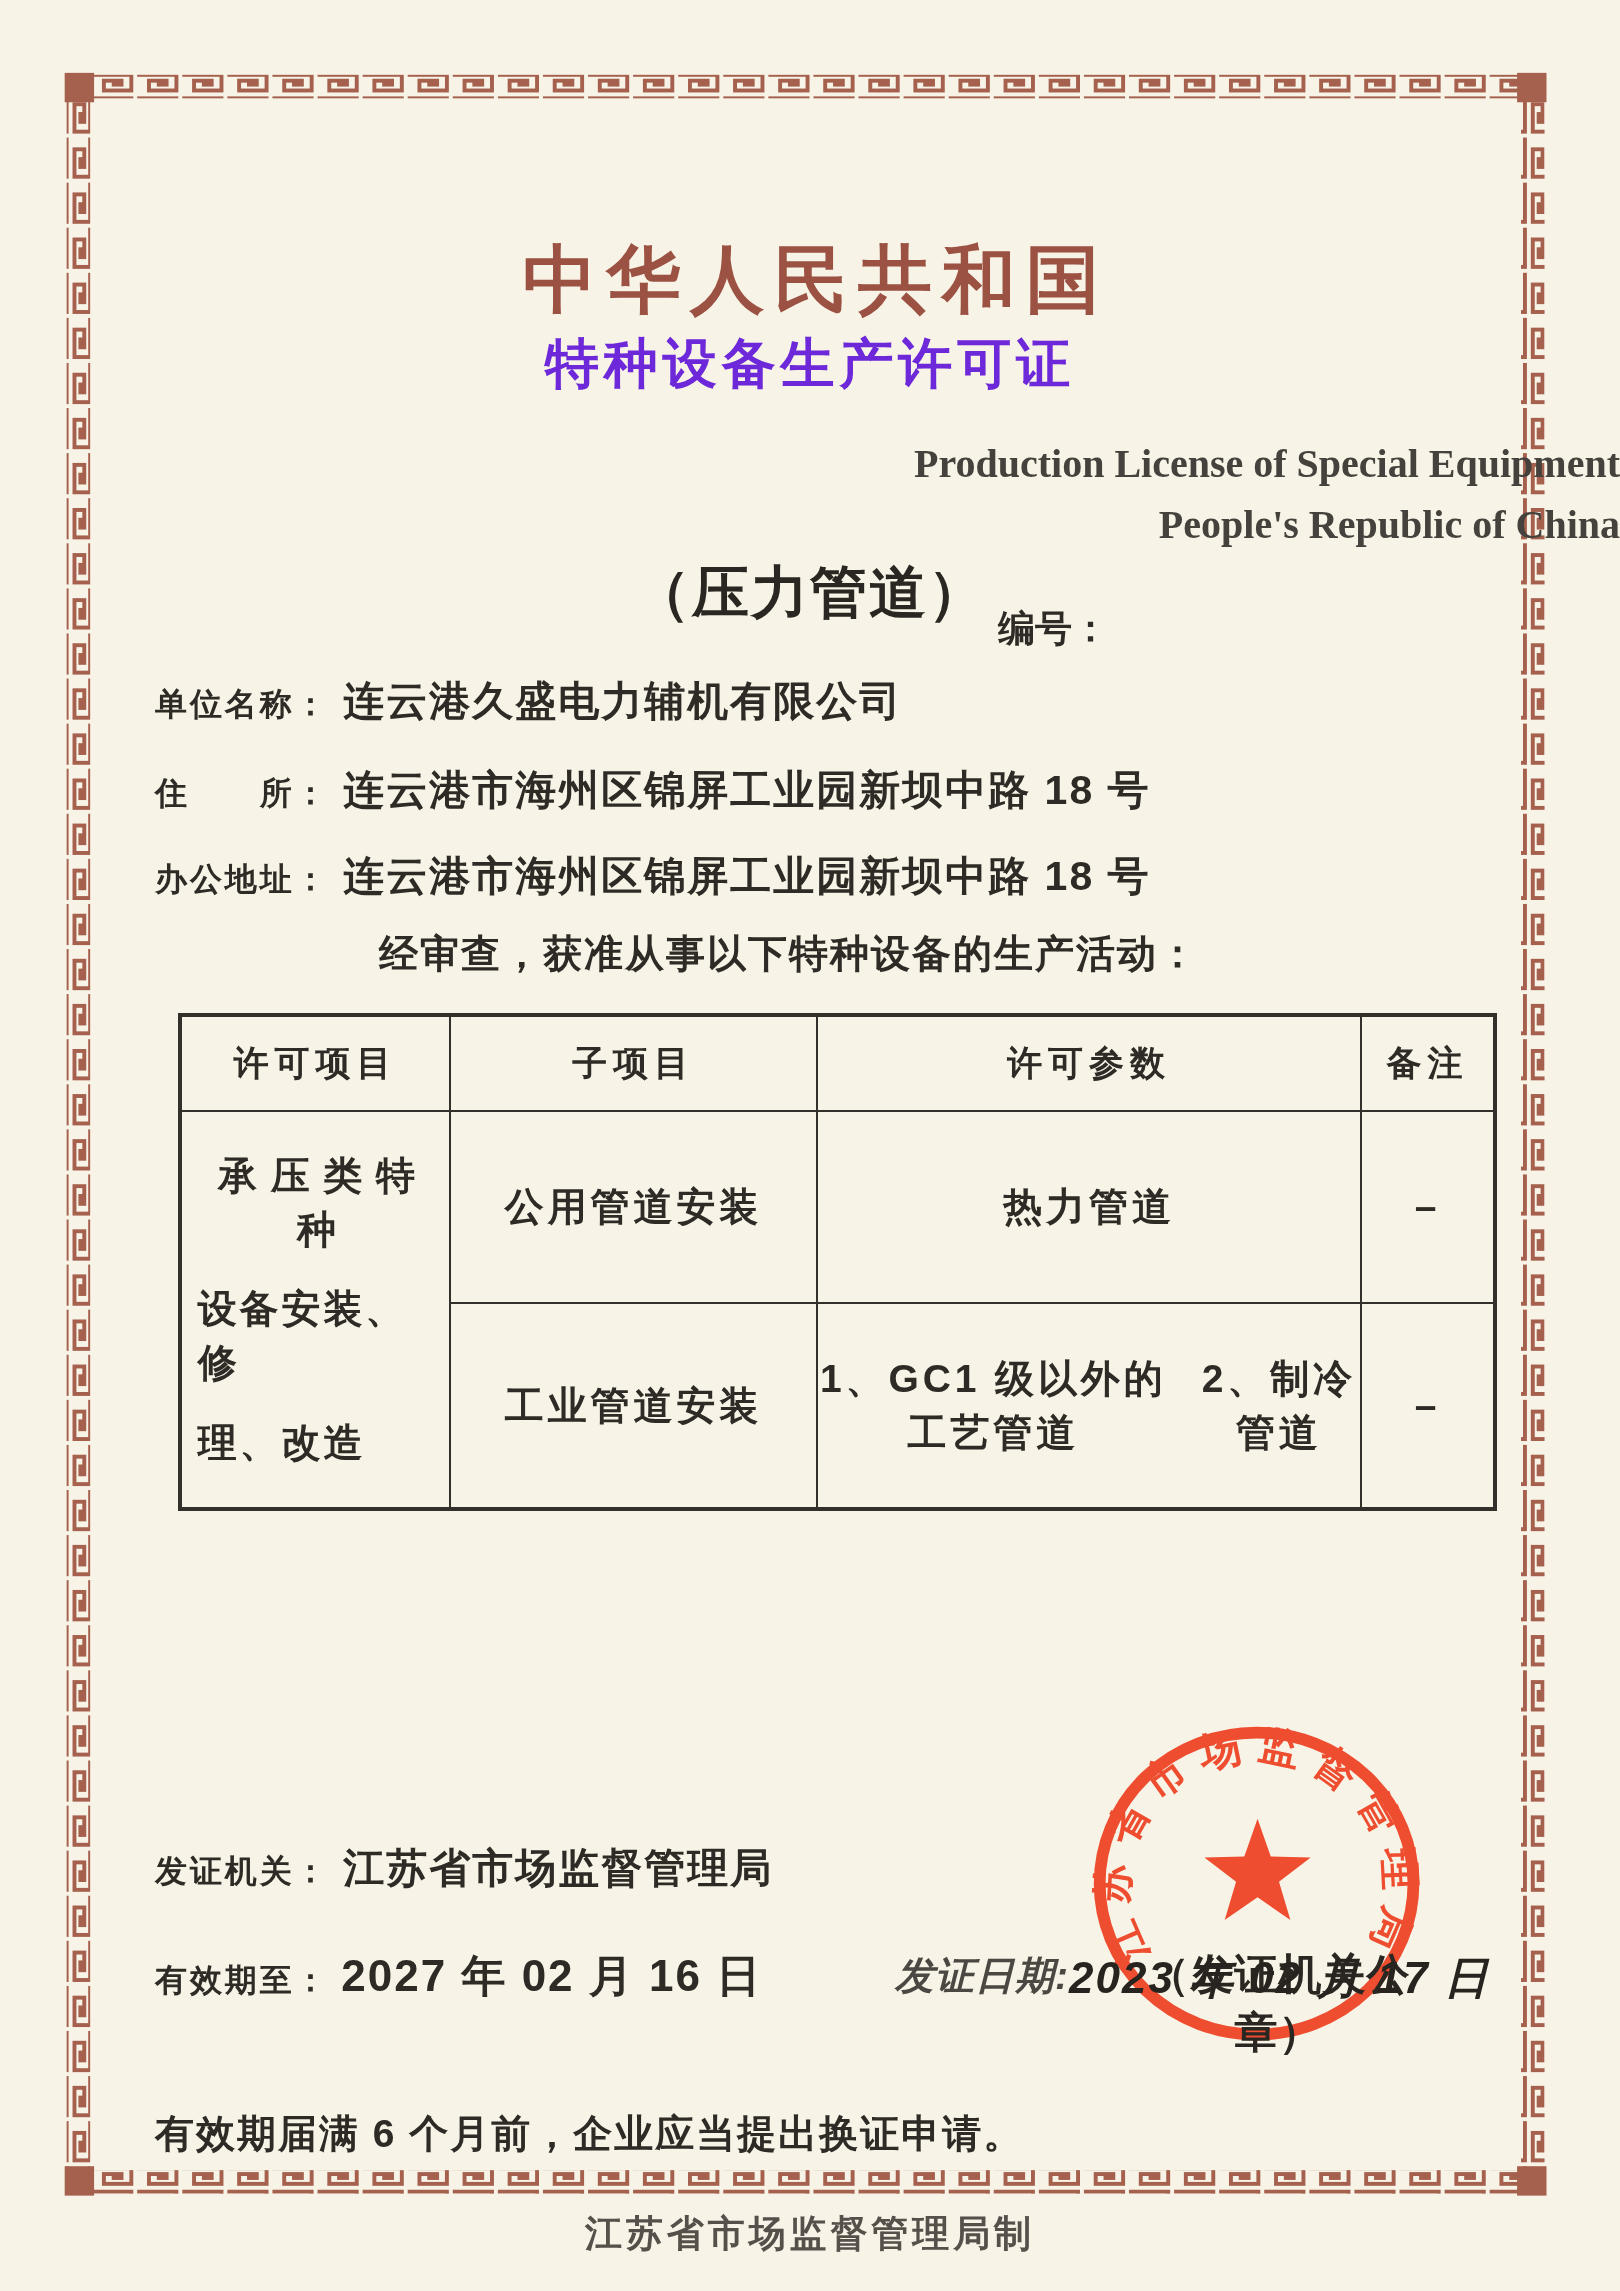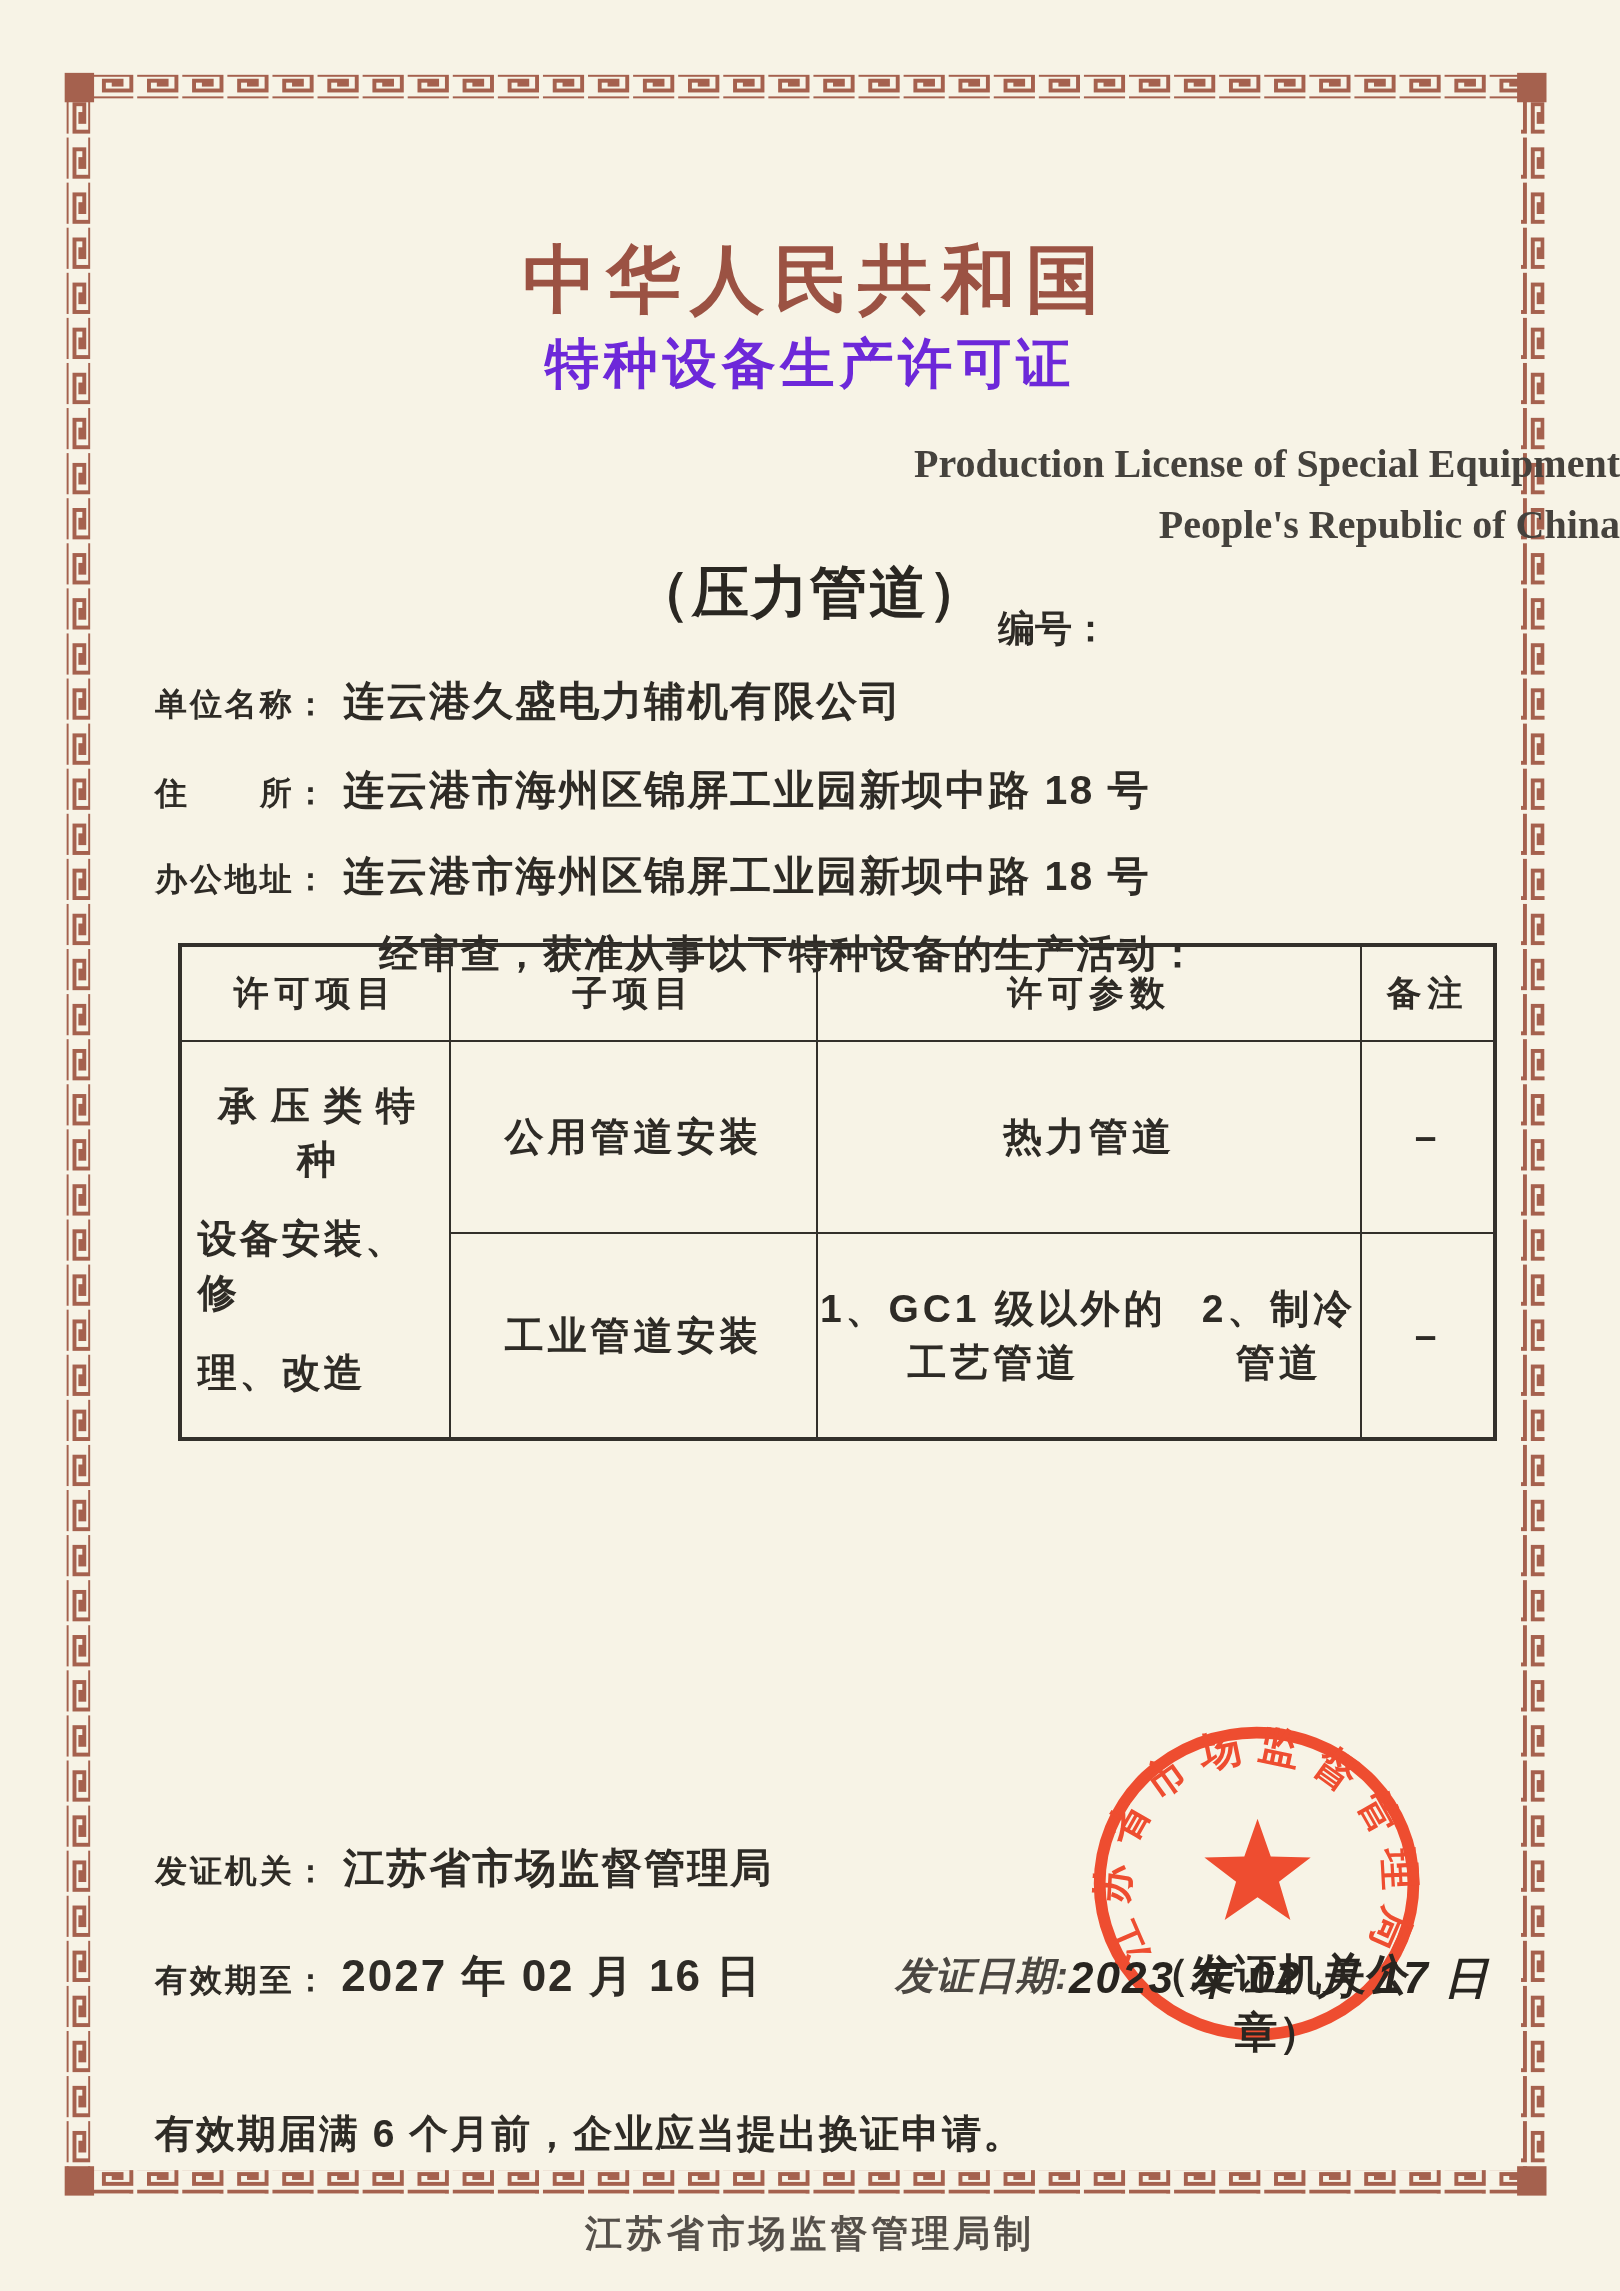--- a/index.html
+++ b/index.html
@@ -55,21 +55,21 @@
   .field-value{font-size:41px;font-weight:700;letter-spacing:2px;margin-left:13.7px;white-space:pre;}
   .f-company{top:674px;}
   .f-residence{top:763px;}
   .f-office{top:849px;}
   .review-note{
     top:927px;left:379px;
     font-size:39px;font-weight:700;letter-spacing:2px;
   }
 
   table.lic{
-    position:absolute;left:178px;top:943px;
+    position:absolute;left:178px;top:1013px;
     width:1318px;height:498px;
     border-collapse:collapse;
     table-layout:fixed;
     border-radius:20px;
   }
   table.lic th, table.lic td{
     border:2.9px solid #33302b;
     font-weight:700;color:#2e2b26;
     text-align:center;vertical-align:middle;
     padding:0;

